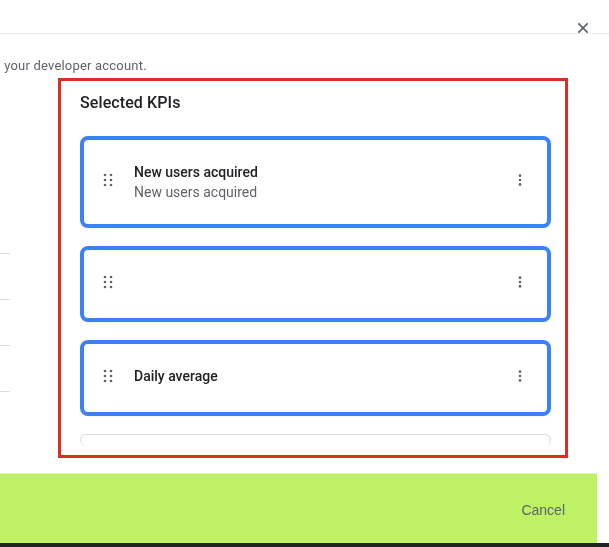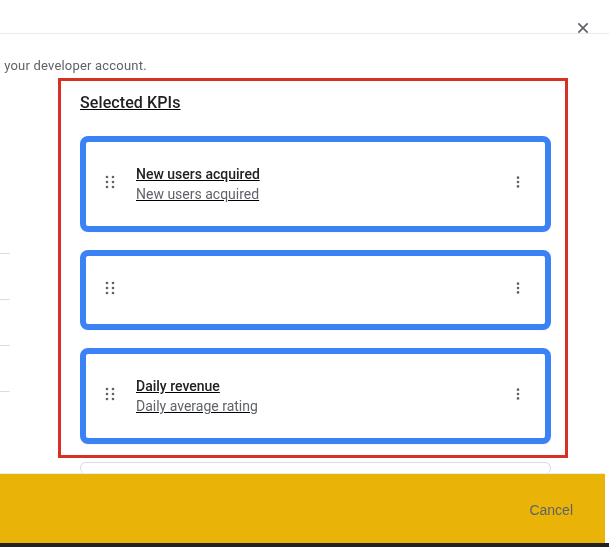--- a/index.html
+++ b/index.html
@@ -47,31 +47,30 @@
       top: 78px;
       width: 510px;
       height: 380px;
       pointer-events: none;
       z-index: 100;
     }
     .content {
       padding-left: 80px;
       padding-right: 58px;
       padding-top: 20px;
-      text-decoration: underline;
     }
     .section-title {
       font-size: 16px;
       font-weight: 500;
       color: #202124;
       margin-bottom: 24px;
       letter-spacing: 0.1px;
     }
     .kpi-card {
-      border: 6px solid #3b82f6;
+      border: 4px solid #3b82f6;
       border-radius: 8px;
       padding: 24px 16px;
       margin-bottom: 18px;
       display: flex;
       align-items: center;
       background: #fff;
       box-shadow: 0 1px 1px rgba(0,0,0,0.03);
     }
     .drag-handle {
       color: #5f6368;
@@ -123,29 +122,29 @@
       border-radius: 8px;
       height: 12px;
       margin-top: 0;
       background: #fff;
       border-bottom: none;
     }
     .footer {
       position: absolute;
       bottom: 2px;
       left: 0;
-      right: 4px;
+      right: 12px;
       height: 72px;
       border-top: 1px solid #e8eaed;
       display: flex;
       justify-content: flex-end;
       align-items: center;
       padding-right: 18px;
       gap: 12px;
-      background: #eab308;
+      background: #bef264;
     }
     .btn-cancel {
       background: transparent;
       border: none;
       color: #5f6368;
       font-size: 14px;
       font-weight: 500;
       padding: 9px 14px;
       border-radius: 4px;
       cursor: pointer;
@@ -246,22 +245,21 @@
       <svg viewBox="0 0 16 16" fill="currentColor">
         <circle cx="5" cy="3" r="1.3"></circle>
           <circle cx="11" cy="3" r="1.3"></circle>
         <circle cx="5" cy="8" r="1.3"></circle>
           <circle cx="11" cy="8" r="1.3"></circle>
         <circle cx="5" cy="13" r="1.3"></circle>
           <circle cx="11" cy="13" r="1.3"></circle>
       </svg>
     </span>
     <div class="kpi-text">
-      <div class="kpi-title">Daily revenue</div>
-      <div class="kpi-subtitle">Daily average rating</div>
+      <div class="kpi-title">Daily average</div>
     </div>
     <span class="kebab">
       <svg viewBox="0 0 16 16" fill="currentColor">
         <circle cx="8" cy="3" r="1.5"></circle>
           <circle cx="8" cy="8" r="1.5"></circle>
           <circle cx="8" cy="13" r="1.5"></circle>
       </svg>
     </span>
   </div>
 

